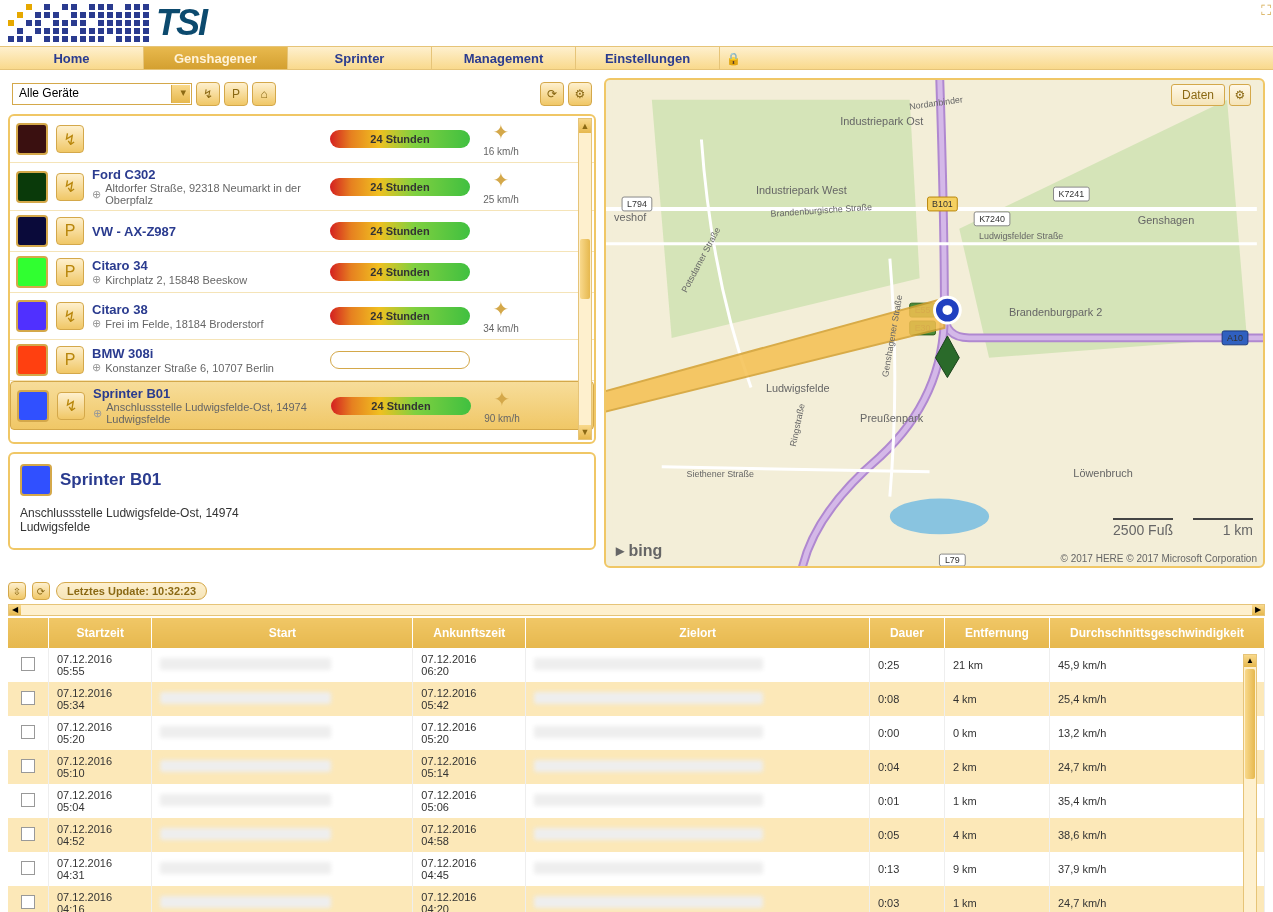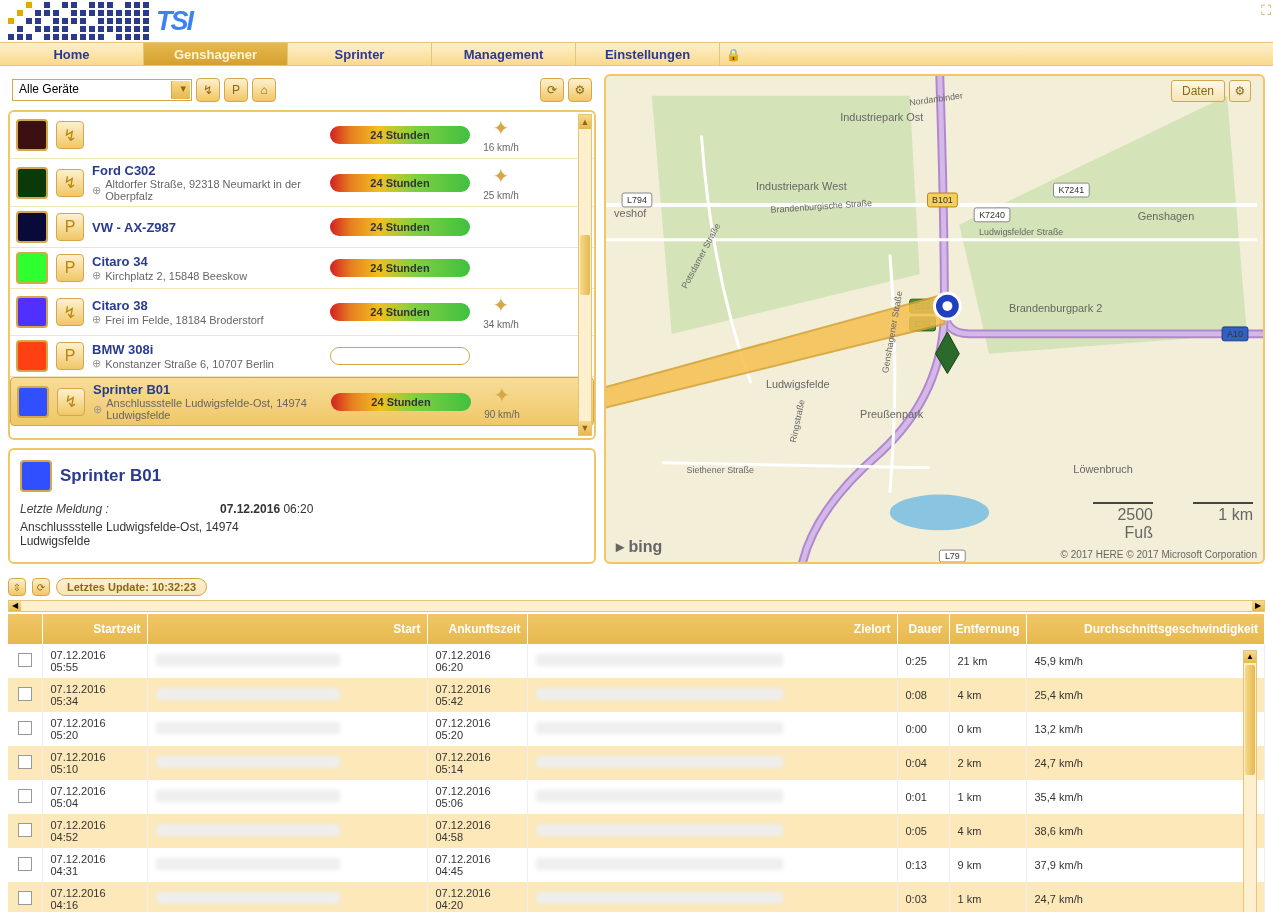--- a/index.html
+++ b/index.html
@@ -6,21 +6,21 @@
   body { font-family: Arial, sans-serif; font-size: 12px; background: #fff; width: 1273px; }
   
   
   .header { display: flex; align-items: flex-start; justify-content: space-between; padding: 2px 8px; background: #fff; position: relative; }
   .app-title { font-size: 34px; font-weight: bold; font-style: italic; color: #2a3b8f; font-family: Georgia, serif; letter-spacing: 1px; padding-left: 6px; }
   .logo-area { display: flex; align-items: center; gap: 6px; }
   .logo-dots { display: grid; grid-template-columns: repeat(16, 7px); gap: 2px; }
   .logo-dots span { width: 6px; height: 6px; background: #2a3b8f; }
   .logo-dots span.y { background: #e6a800; }
   .logo-dots span.e { background: transparent; }
-  .logo-text { font-size: 27px; font-weight: bold; color: #3b82f6; font-style: italic; letter-spacing: -2px; }
+  .logo-text { font-size: 36px; font-weight: bold; color: #0c4a6e; font-style: italic; letter-spacing: -2px; }
   .expand-icon { position: absolute; top: 2px; right: 2px; color: #d4a84a; font-size: 14px; }
   
   
   .nav { display: flex; height: 24px; border-top: 1px solid #e6c478; border-bottom: 1px solid #e6c478; background: linear-gradient(#fef0ce, #f9d98c); }
   .nav-item { width: 144px; text-align: center; line-height: 24px; color: #2a3b8f; font-weight: bold; font-size: 13px; border-right: 1px solid #e6c478; cursor: pointer; }
   .nav-item.active { background: linear-gradient(#e8b94e, #d4a030); color: #fff3d9; }
   .nav-lock { width: 28px; text-align: center; line-height: 24px; color: #b8860b; }
   
   
   .main { display: flex; padding: 8px; gap: 8px; background: #fff; }
@@ -65,21 +65,21 @@
   .detail-value { color: #333; }
   .detail-date { font-weight: bold; }
   
   
   .map-panel { border: 2px solid #f0c766; border-radius: 6px; height: 490px; position: relative; background: #f3eed8; overflow: hidden; }
   .map-toolbar { position: absolute; top: 4px; right: 12px; display: flex; gap: 4px; z-index: 10; }
   .map-btn { padding: 3px 10px; border: 1px solid #d4a84a; background: linear-gradient(#fef8e8, #f5e4b8); border-radius: 3px; color: #8b6914; font-size: 12px; cursor: pointer; }
   .map-gear { width: 22px; padding: 3px 0; text-align: center; }
   .map-attribution { position: absolute; bottom: 2px; right: 6px; font-size: 10px; color: #666; }
   .map-bing { position: absolute; bottom: 6px; left: 10px; font-size: 16px; color: #666; font-weight: bold; }
-  .map-scale { position: absolute; bottom: 20px; right: 10px; font-size: 16px; color: #666; display: flex; gap: 40px; }
+  .map-scale { position: absolute; bottom: 28px; right: 10px; font-size: 14px; color: #666; display: flex; gap: 20px; }
   .map-scale div { border-top: 2px solid #444; padding-top: 2px; width: 60px; text-align: right; }
 
   
   .map-svg { width: 100%; height: 100%; }
   .map-label { font-size: 11px; fill: #666; font-family: Arial; }
   .map-road-label { font-size: 9px; fill: #333; }
   .road-shield { fill: #fff; stroke: #888; stroke-width: 1; }
   .road-shield-y { fill: #f5d060; stroke: #b8860b; }
   .road-shield-g { fill: #4a8c3a; stroke: #2a5c1a; }
   .road-shield-b { fill: #3060c0; stroke: #1a3a80; }
@@ -89,21 +89,21 @@
   
   
   .trips-wrap { padding: 4px 8px 8px 8px; }
   .trips-toolbar { display: flex; align-items: center; gap: 6px; height: 22px; }
   .update-badge { border: 1px solid #d4a84a; border-radius: 10px; padding: 2px 10px; background: linear-gradient(#fef0ce, #f5e4b8); font-size: 11px; color: #8b6914; font-weight: bold; }
   .trips-scroll-h { height: 12px; background: #fef0ce; border: 1px solid #e6c478; margin-top: 2px; position: relative; }
   .trips-scroll-h .arrow-l, .trips-scroll-h .arrow-r { position: absolute; width: 12px; top: 0; bottom: 0; background: linear-gradient(#f9d98c, #e6b84e); text-align: center; font-size: 8px; line-height: 10px; }
   .trips-scroll-h .arrow-l { left: 0; } .trips-scroll-h .arrow-r { right: 0; }
   
   .trips-table { width: 100%; border-collapse: collapse; margin-top: 2px; }
-  .trips-table th { background: linear-gradient(#f0c766, #e6b84e); color: #fff; font-weight: bold; font-size: 12px; padding: 8px 6px; text-align: right; border-right: 1px solid #fff; }
+  .trips-table th { background: linear-gradient(#f0c766, #e6b84e); color: #fff; font-weight: bold; font-size: 12px; padding: 8px 20px; text-align: center; border-right: 1px solid #fff; }
   .trips-table th:first-child { width: 34px; }
   .trips-table td { padding: 5px 8px; font-size: 11px; color: #333; border-right: 1px solid #eee; vertical-align: middle; }
   .trips-table tr.odd td { background: #fff; }
   .trips-table tr.even td { background: #fce8b8; }
   .trips-table .cb { width: 14px; height: 14px; border: 1px solid #999; background: #fff; display: inline-block; }
   .trips-table .blur { color: #ccc; background: #eee; display: inline-block; width: 70%; height: 12px; border-radius: 2px; filter: blur(2px); }
   .trips-vscroll { position: absolute; right: 8px; width: 14px; background: #fef0ce; border: 1px solid #e6c478; top: 0; bottom: 0; }
   .trips-container { position: relative; }
   .col-check { width: 34px; text-align: center; }
   .col-start-time { width: 105px; }
@@ -324,27 +324,20 @@
         <div class="arrow" style="position:absolute;bottom:0;left:0;right:0">▼</div>
       </div>
     </div>
 
     <div class="detail-panel">
       <div class="detail-header">
         <div class="color-swatch" id="detail-swatch" style="background: rgb(48, 80, 255);"></div>
         <div class="detail-title">Sprinter B01</div>
       </div>
       <div class="detail-row">
-        <div class="detail-label">Letzte Meldung :</div>
-        <div class="detail-value">
-          <span class="detail-date">07.12.2016</span>
-          <span>06:20</span>
-        </div>
-      </div>
-      <div class="detail-row">
         <div class="detail-value" style="max-width:260px">Anschlussstelle Ludwigsfelde-Ost, 14974 Ludwigsfelde</div>
       </div>
     </div>
   </div>
 
   <div class="right-col">
     <div class="map-panel">
       <div class="map-toolbar">
         <div class="map-btn">Daten</div>
         <div class="map-btn map-gear">⚙</div>

